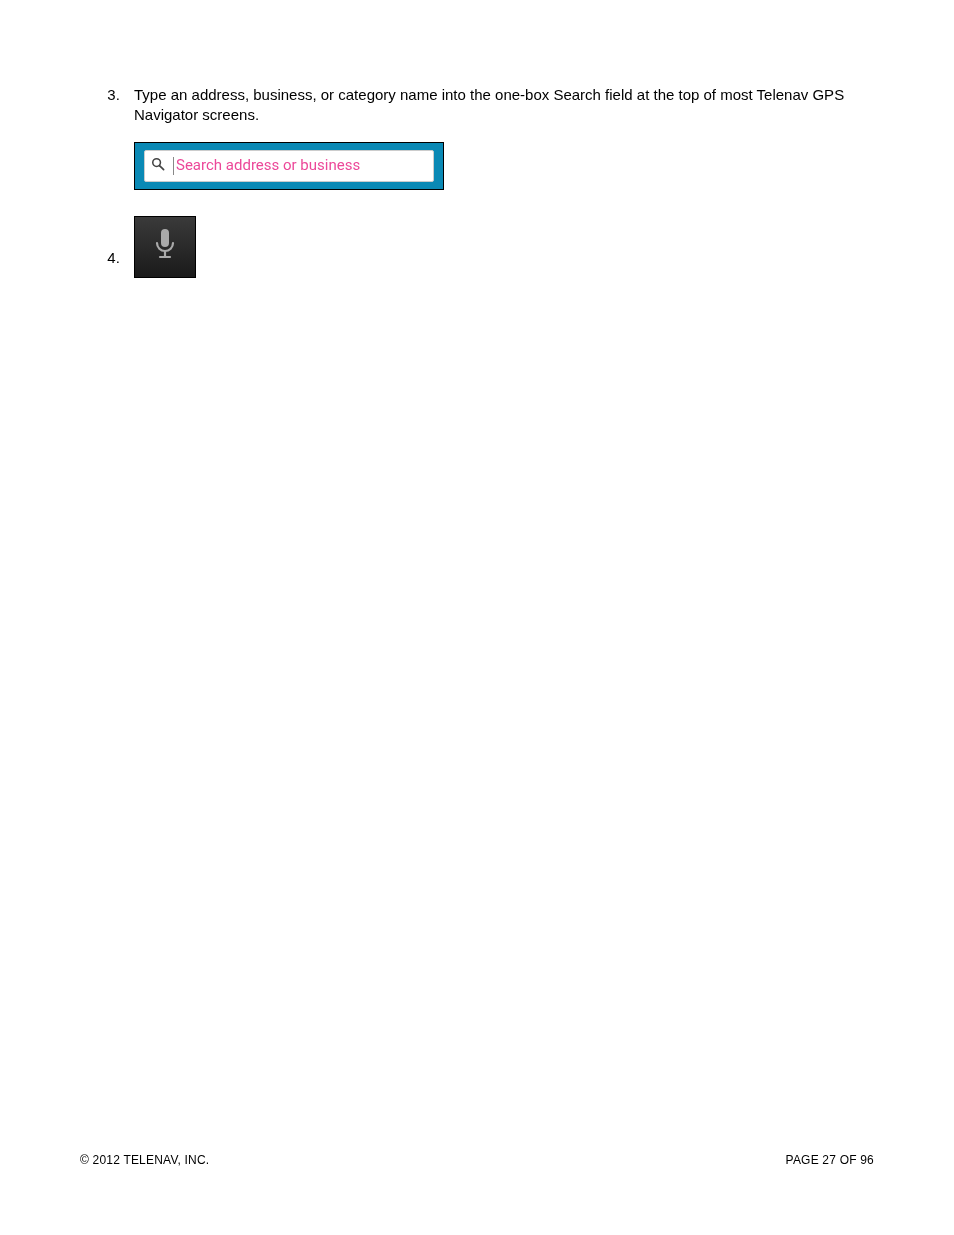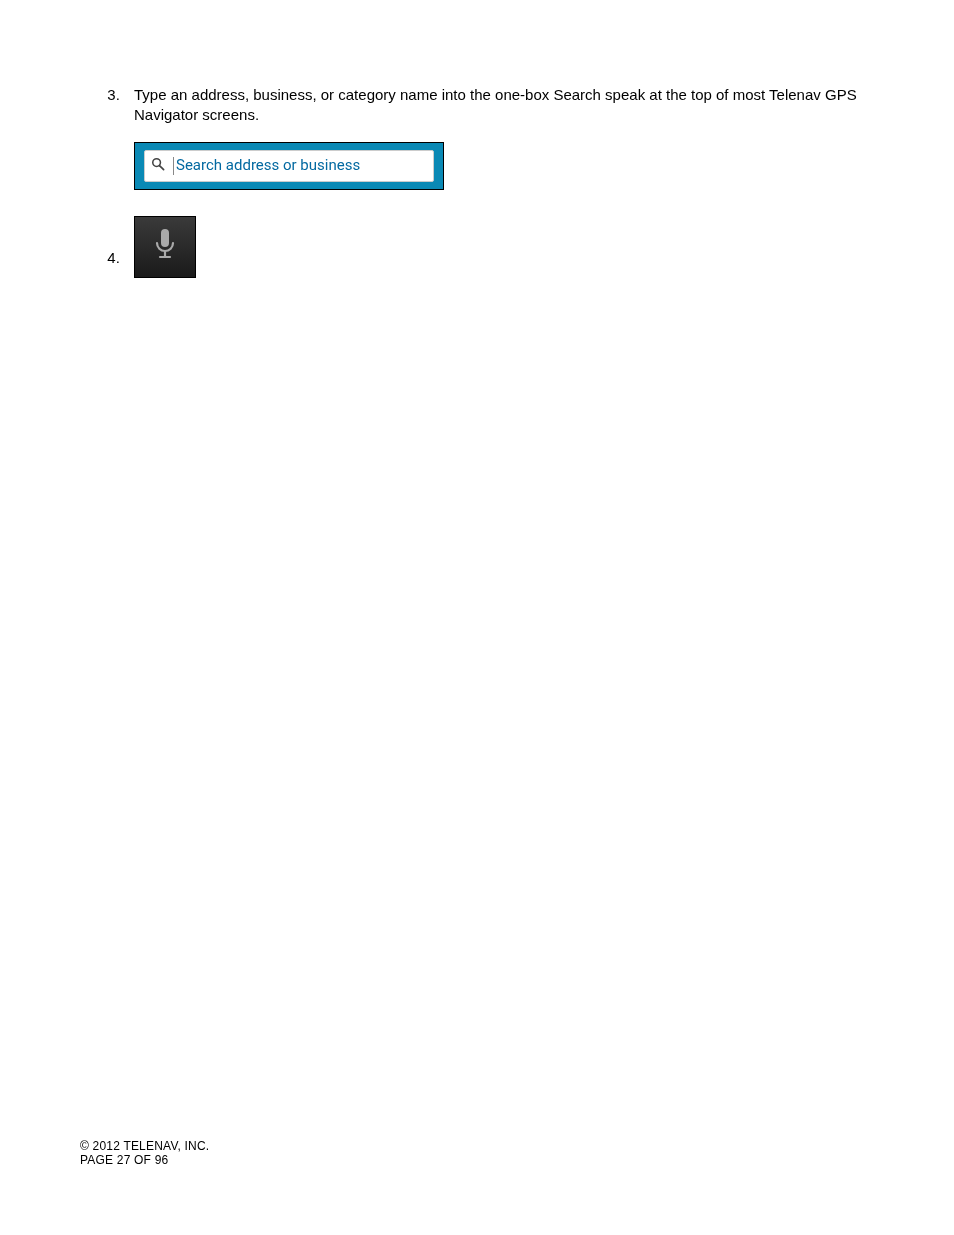--- a/index.html
+++ b/index.html
@@ -47,21 +47,21 @@
     align-items:center;
     padding:0 6px;
     box-sizing:border-box;
   }
   .search-icon{
     width:14px;height:14px;
     margin-right:8px;
     flex:none;
   }
   .placeholder{
-    color:#0369a1;
+    color:#ec4899;
     font-family:"Segoe UI",Roboto,Arial,sans-serif;
     font-size:15px;
     position:relative;
   }
   .placeholder .cursor{
     display:inline-block;
     width:1px;height:18px;
     background:#888;
     vertical-align:middle;
     margin-right:2px;
@@ -79,31 +79,30 @@
   
   .footer{
     position:absolute;
     bottom:68px;
     left:80px;
     right:80px;
     display:flex;
     justify-content:space-between;
     font-size:12px;
     letter-spacing:.2px;
-    flex-direction:column;
   }
 </style>
 </head>
 <body>
 
 <div class="page">
   <ol class="steps" start="3">
 
     <li>
-      <div class="step-text">Type an address, business, or category name into the one-box Search speak at the top of most Telenav GPS Navigator screens.</div>
+      <div class="step-text">Type an address, business, or category name into the one-box Search field at the top of most Telenav GPS Navigator screens.</div>
       <div class="illus">
         <div class="searchbar">
           <div class="searchbar-inner">
             <span>
               <svg class="search-icon" viewBox="0 0 20 20">
                 <circle cx="8" cy="8" r="5.5" stroke="#444" stroke-width="2.2" fill="none"></circle>
                 <line x1="12.2" y1="12.2" x2="18" y2="18" stroke="#444" stroke-width="2.4" stroke-linecap="round"></line>
               </svg>
             </span>
             <span class="placeholder"><span class="cursor"></span><span>Search address or business</span></span>

